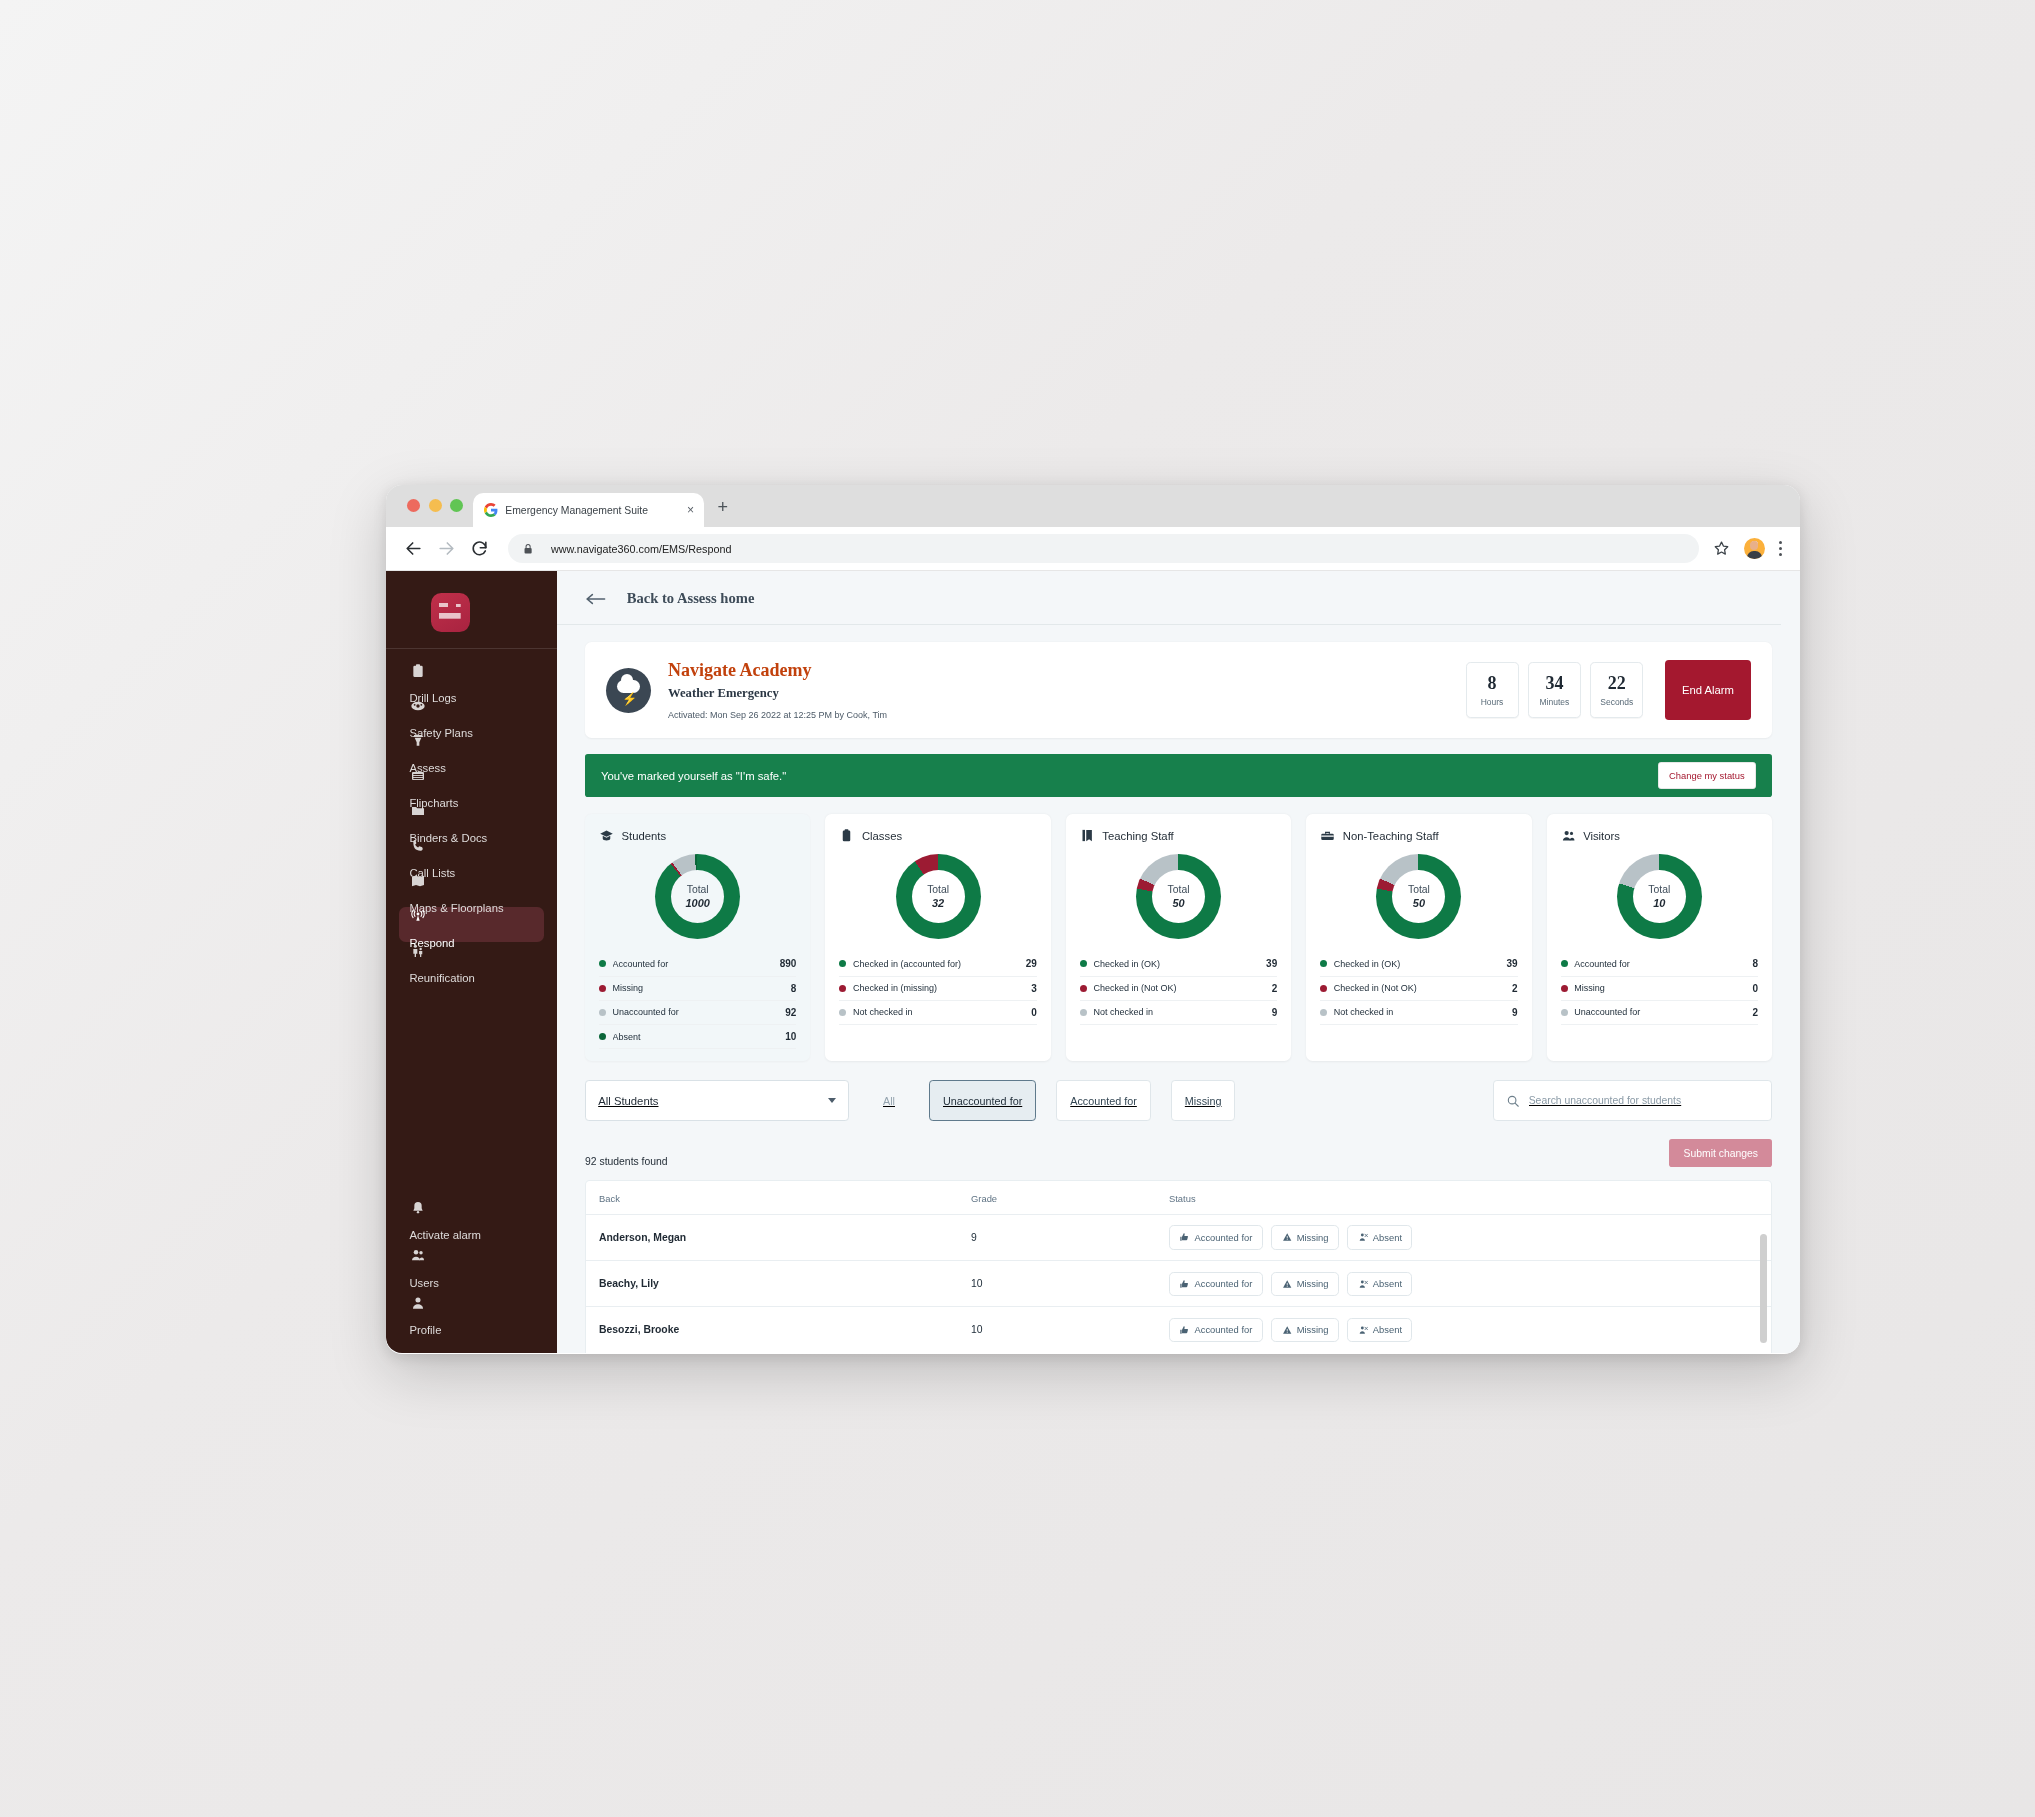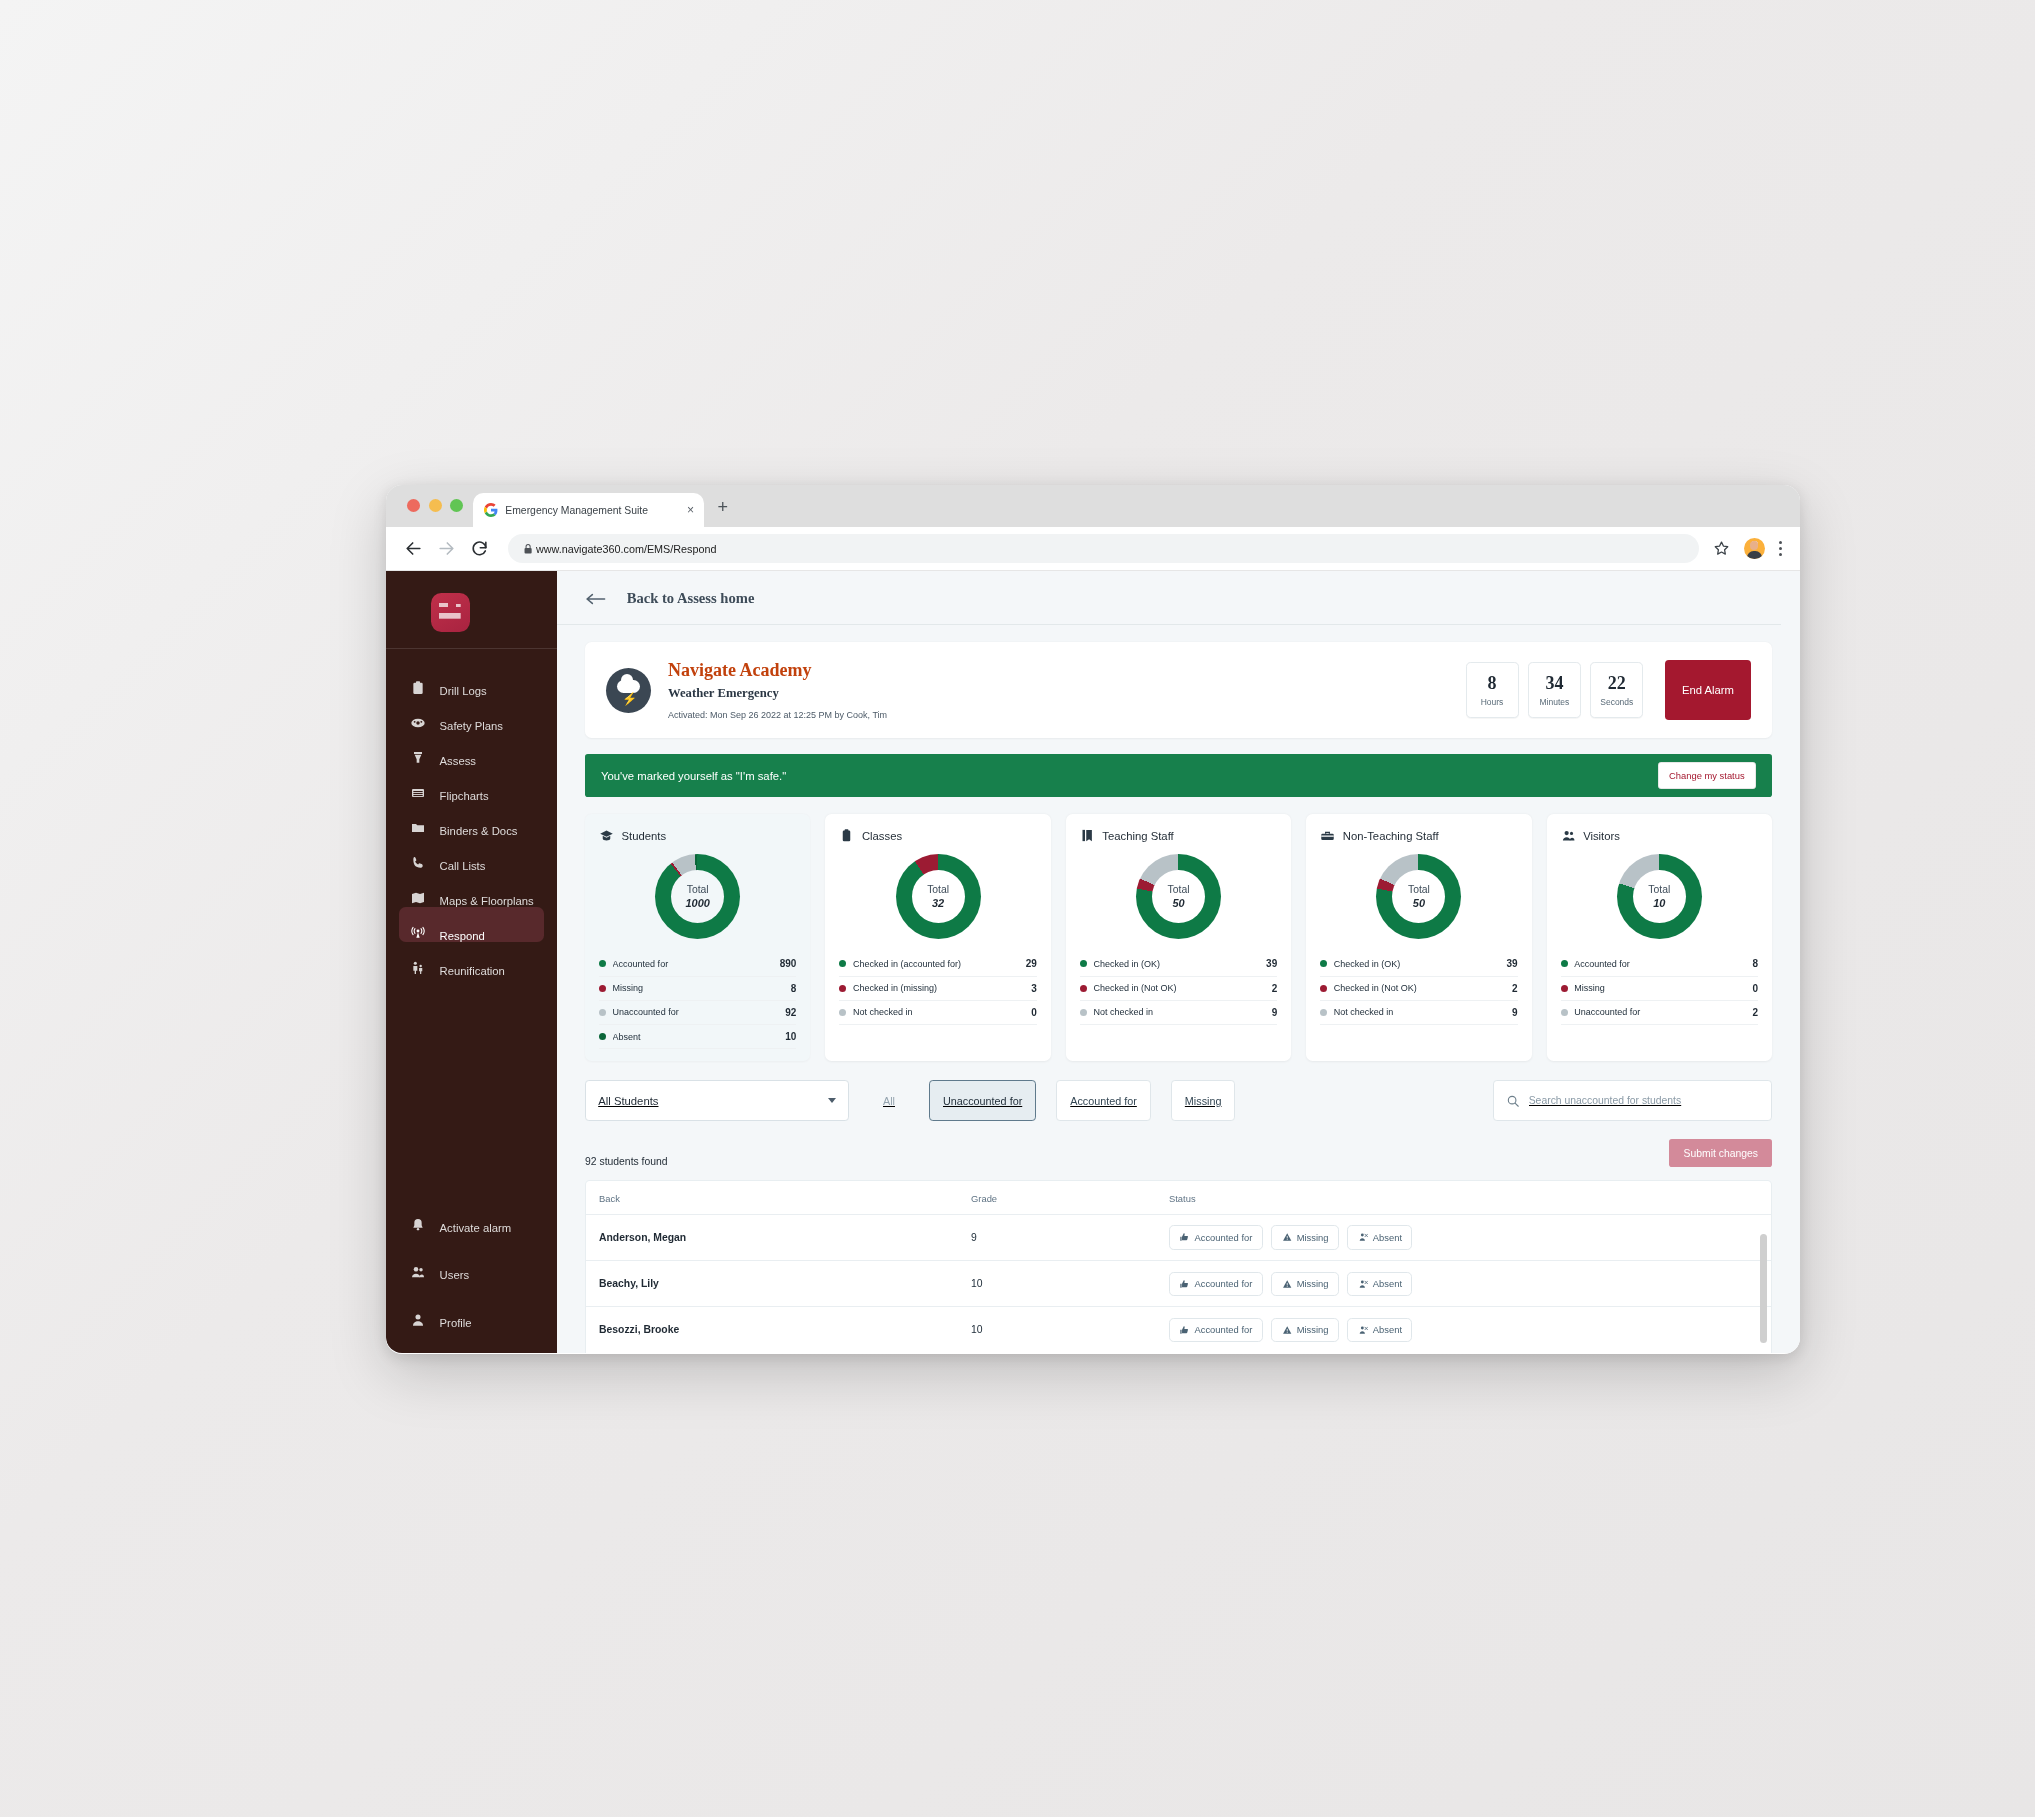--- a/index.html
+++ b/index.html
@@ -45,21 +45,21 @@
 
   
   #toolbar {
     height: 44px; background:#fff;
     display:flex; align-items:center; padding: 0 18px; gap: 14px;
     border-bottom: 0.5px solid #e6e6e6;
   }
   .nav-ico { width: 19px; height: 19px; flex:none; }
   #omnibox {
     flex:1; height: 29px; background:#f1f3f4; border-radius: 16px;
-    display:flex; align-items:center; gap: 2px; padding: 0 14px;
+    display:flex; align-items:center; gap: 17px; padding: 0 14px;
     margin-left: 4.7px;
   }
   #url-text { font-size: 10.8px; color:#222; }
   #star-btn { width: 17px; height: 17px; flex:none; cursor:pointer;}
   .avatar-pic {
     width: 21px; height: 21px; border-radius: 50%;
     background: radial-gradient(circle at 50% 32%, #f3c9a0 0 22%, #fbb03b 22% 100%);
     position: relative; overflow:hidden; flex:none;
   }
   .avatar-pic::after {
@@ -92,23 +92,23 @@
     content:''; position:absolute; left:8px; top:10.4px; width:22.6px; height:16px;
     background:
       linear-gradient(#f3dfe2,#f3dfe2) left 0 top 0 / 9.4px 4.2px no-repeat,
       linear-gradient(#f3dfe2,#f3dfe2) left 0 bottom 0.9px / 21.7px 5.7px no-repeat,
       linear-gradient(#f3dfe2,#f3dfe2) right 0.9px top 0.9px / 4.7px 3.3px no-repeat;
     opacity:.85;
   }
   #sidebar-divider { height:0.5px; background: rgba(255,255,255,.12); margin: 0 0 14px 0; }
 
   .nav-item {
-    display:flex; align-items:flex-end; gap: 12.2px;
+    display:flex; align-items:flex-start; gap: 12.2px;
     height: 35px; margin: 0 13px; padding: 0 10.4px;
-    border-radius: 6.6px; cursor:pointer;
+    border-radius: 6.6px; cursor:pointer;flex-direction:column;
   }
   .nav-item .nav-ico-box { width: 18px; height: 18px; display:flex; align-items:center; justify-content:center; flex:none; }
   .nav-item .nav-label { font-size: 11.3px; color:#dfdcdb; white-space:nowrap; }
   .nav-item.active { background: #58292c; }
   .nav-item.active .nav-label { color:#fff; }
   #nav-bottom { margin-top:auto; padding-bottom: 24.5px; }
   #nav-bottom .nav-item { margin-bottom: 12.2px; }
   #nav-bottom .nav-item:last-child { margin-bottom:0; }
 
   

